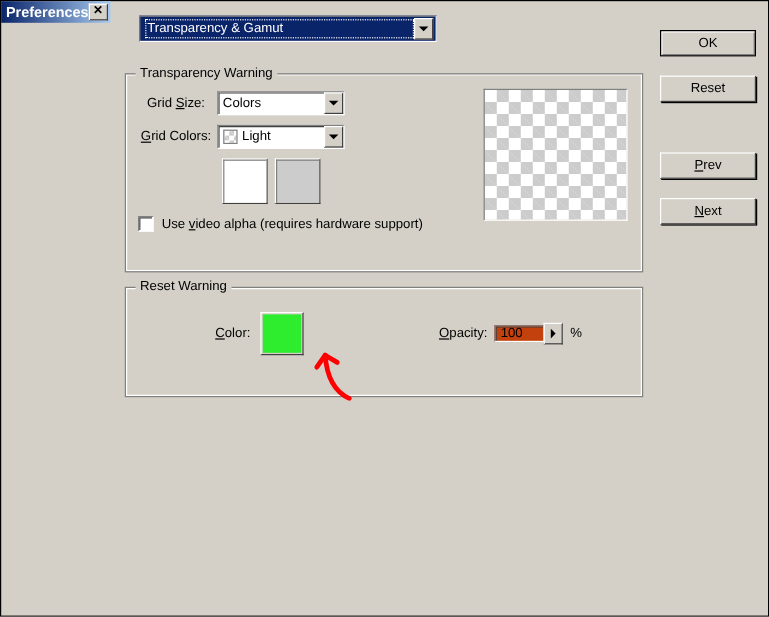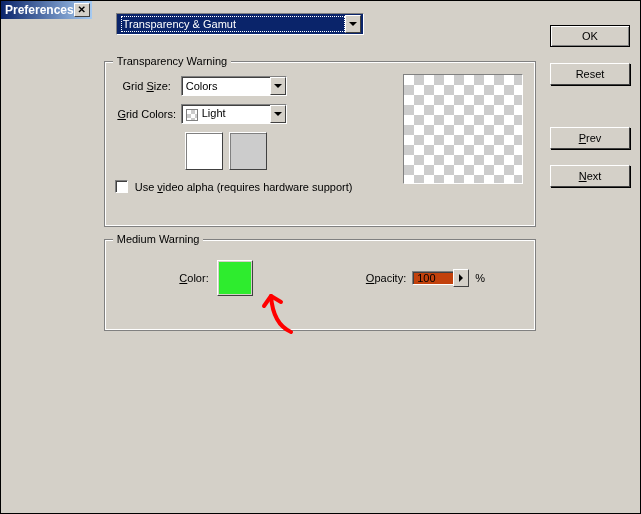--- a/index.html
+++ b/index.html
@@ -296,21 +296,21 @@
             </div>
         </div>
 
         <div class="chk">
           <div class="chkbox"></div>
           <span>Use <span class="underline">v</span>ideo alpha (requires hardware support)</span>
         </div>
       </div>
 
       <div class="group" style="height:92px;">
-        <div class="group-legend">Medium Warning</div>
+        <div class="group-legend">Reset Warning</div>
         <div class="gamut-row">
           <div style="width:94px;text-align:right;margin-right:8px;"><span class="underline">C</span>olor:</div>
           <div class="color-swatch">
             <div class="color-swatch-inner" id="gamut-color" style="background: rgb(46, 236, 46);"></div>
           </div>
           <div style="flex:1;"></div>
           <div style="margin-right:6px;"><span class="underline">O</span>pacity:</div>
           <div class="numbox">
             <span>100</span>
           </div>

